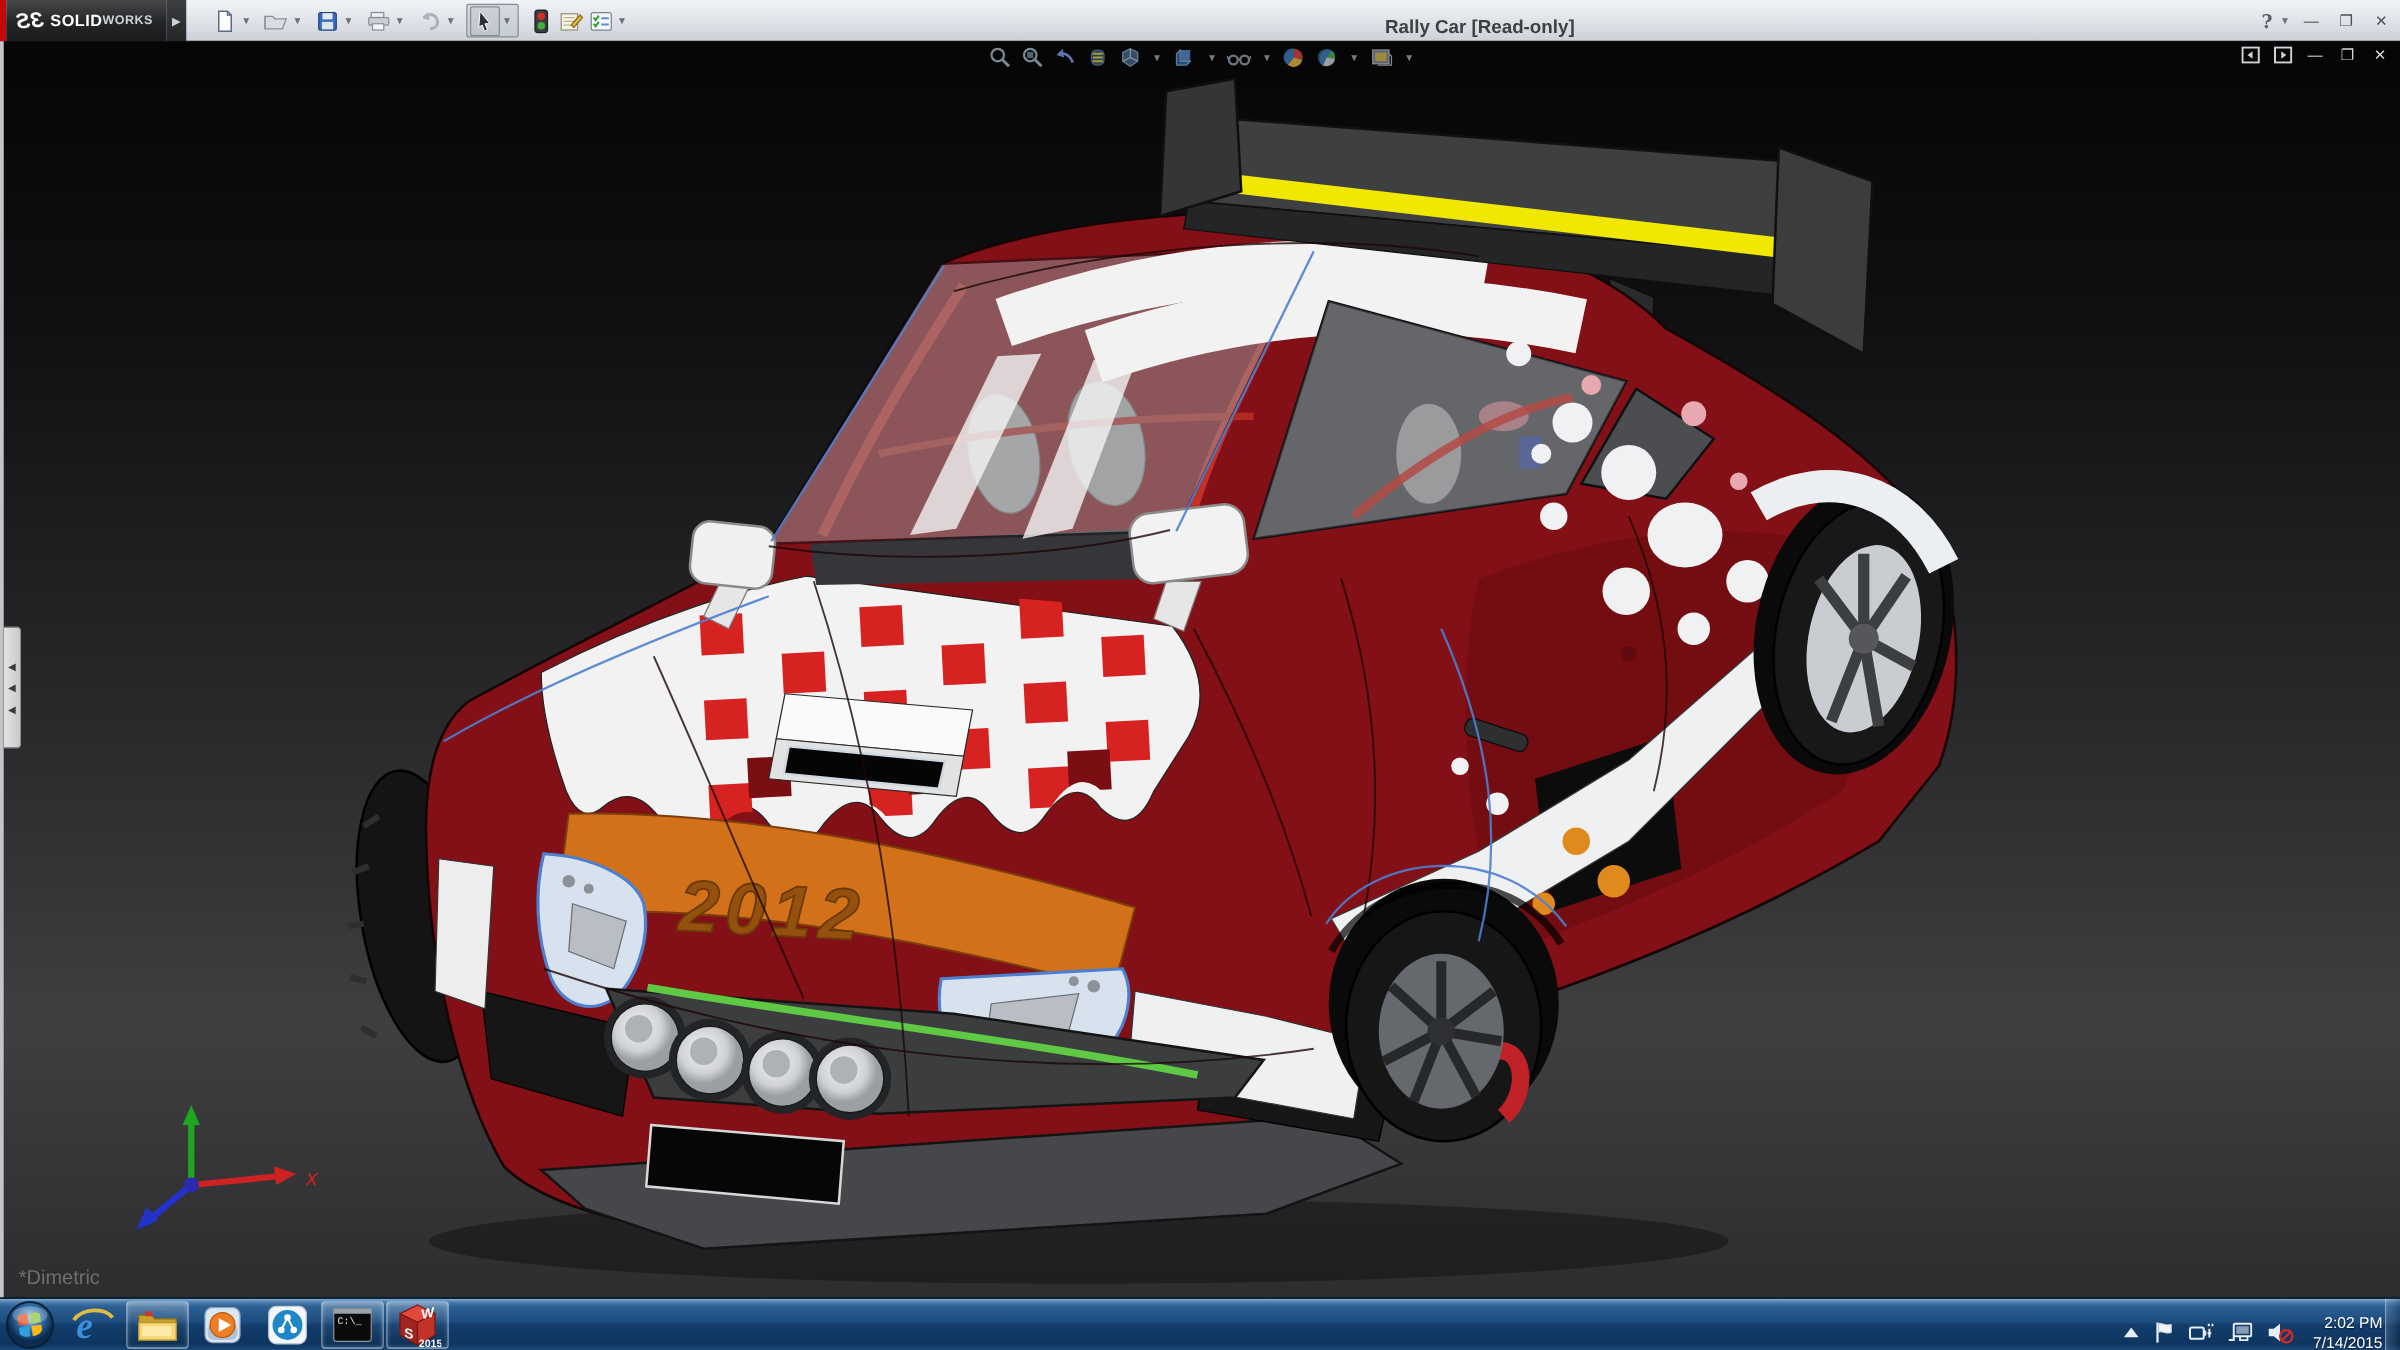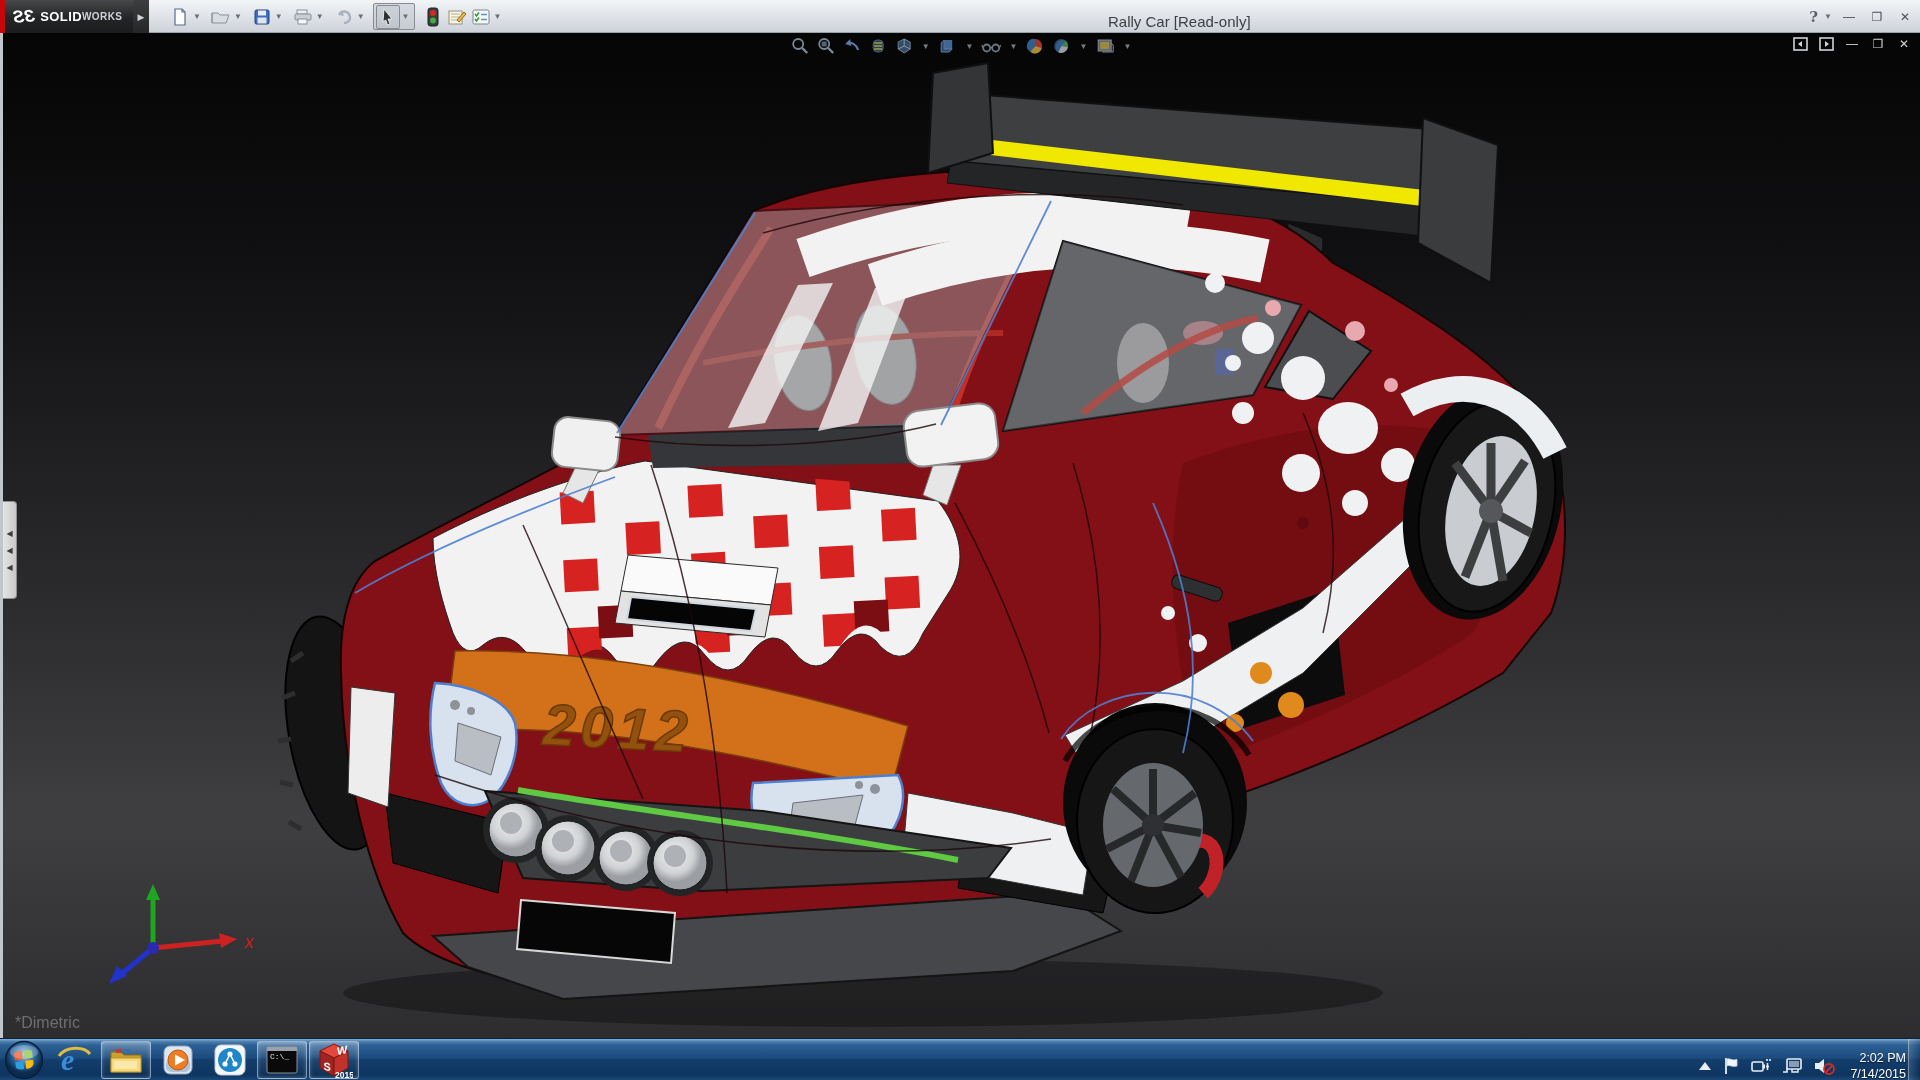--- a/index.html
+++ b/index.html
@@ -19,21 +19,21 @@
   .sw-logo .b2{font-weight:700;font-size:10px;color:#cfd3d8;letter-spacing:.4px;}
   .logo-arrow{position:absolute;left:133px;top:0;width:16px;height:33px;
     background:linear-gradient(#3c3e40,#242628);color:#cfd3d8;font-size:9px;
     display:flex;align-items:center;justify-content:center;cursor:pointer;}
   .tb-tools{position:absolute;left:168px;top:0;height:33px;display:flex;align-items:center;}
   .tool{width:24px;height:24px;display:flex;align-items:center;justify-content:center;border:1px solid transparent;border-radius:2px;}
   .caret{font-size:8px;color:#6b7076;margin:0 8px 0 1px;}
   .tool.pressed{background:linear-gradient(#cdd2d8,#bfc5cc);border:1px solid #868c94;}
   .sel-group{display:flex;align-items:center;border:1px solid #868c94;background:linear-gradient(#d6dae0,#c6ccd3);border-radius:2px;height:27px;padding:0 2px;margin-right:6px;}
   .win-title{position:absolute;left:1108px;top:0;height:42px;display:flex;align-items:center;
-    font-size:15px;color:#3d4043;}
+    font-size:15px;color:#3d4043;font-weight:bold;}
   .tb-right{position:absolute;right:4px;top:0;height:33px;display:flex;align-items:center;gap:6px;color:#5a5f66;}
   .tb-right .q{font-size:15px;font-weight:bold;font-family:"DejaVu Serif",serif;}
   .winbtn{width:22px;height:20px;display:flex;align-items:center;justify-content:center;font-size:12px;color:#4a4f55;}
 
   
   .viewport{position:absolute;left:0;top:33px;width:1920px;height:1005px;
     background:linear-gradient(180deg,#050505 0%,#101012 22%,#2a2a2c 55%,#3f3f41 78%,#2d2d2f 100%);
     border-left:3px solid #c2c6ca;overflow:hidden;}
   .car-svg{position:absolute;left:0;top:0;width:1920px;height:1005px;}
   .hud{position:absolute;left:50%;top:3px;transform:translateX(-50%);display:flex;align-items:center;gap:6px;opacity:.85;}

